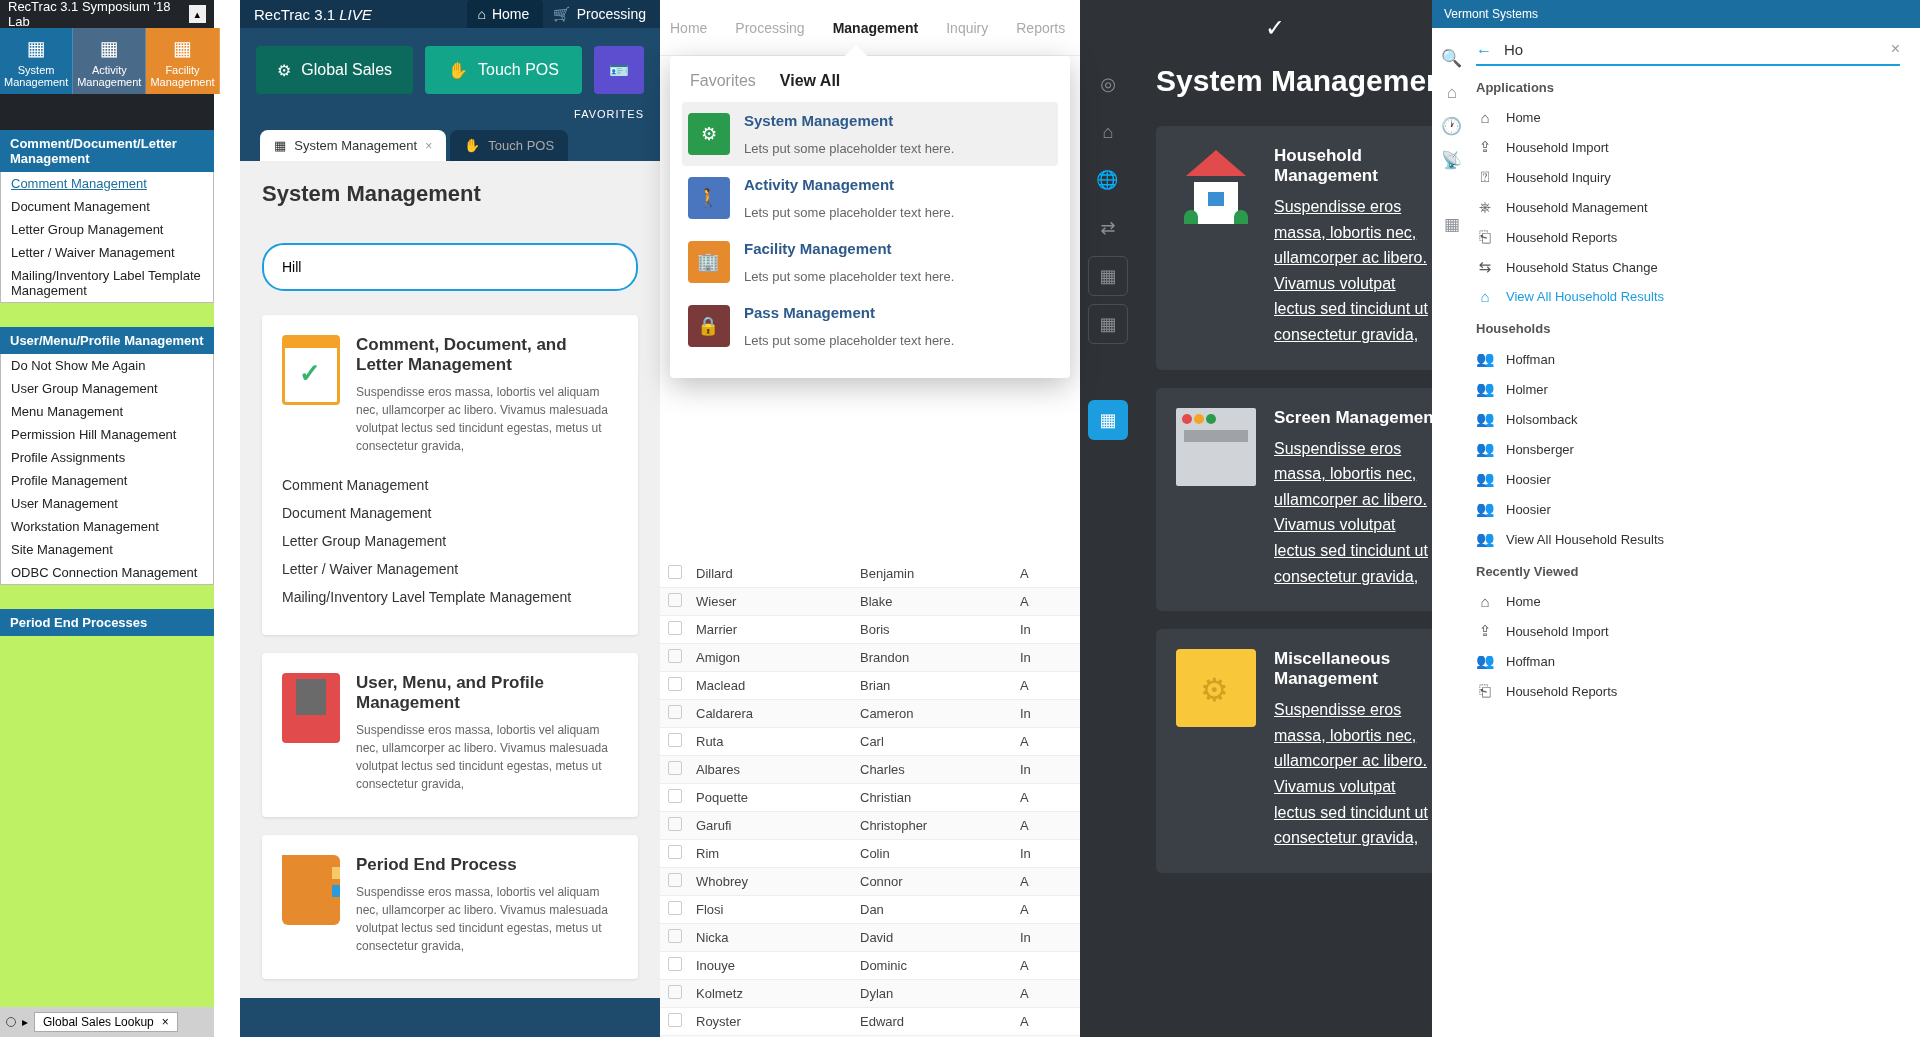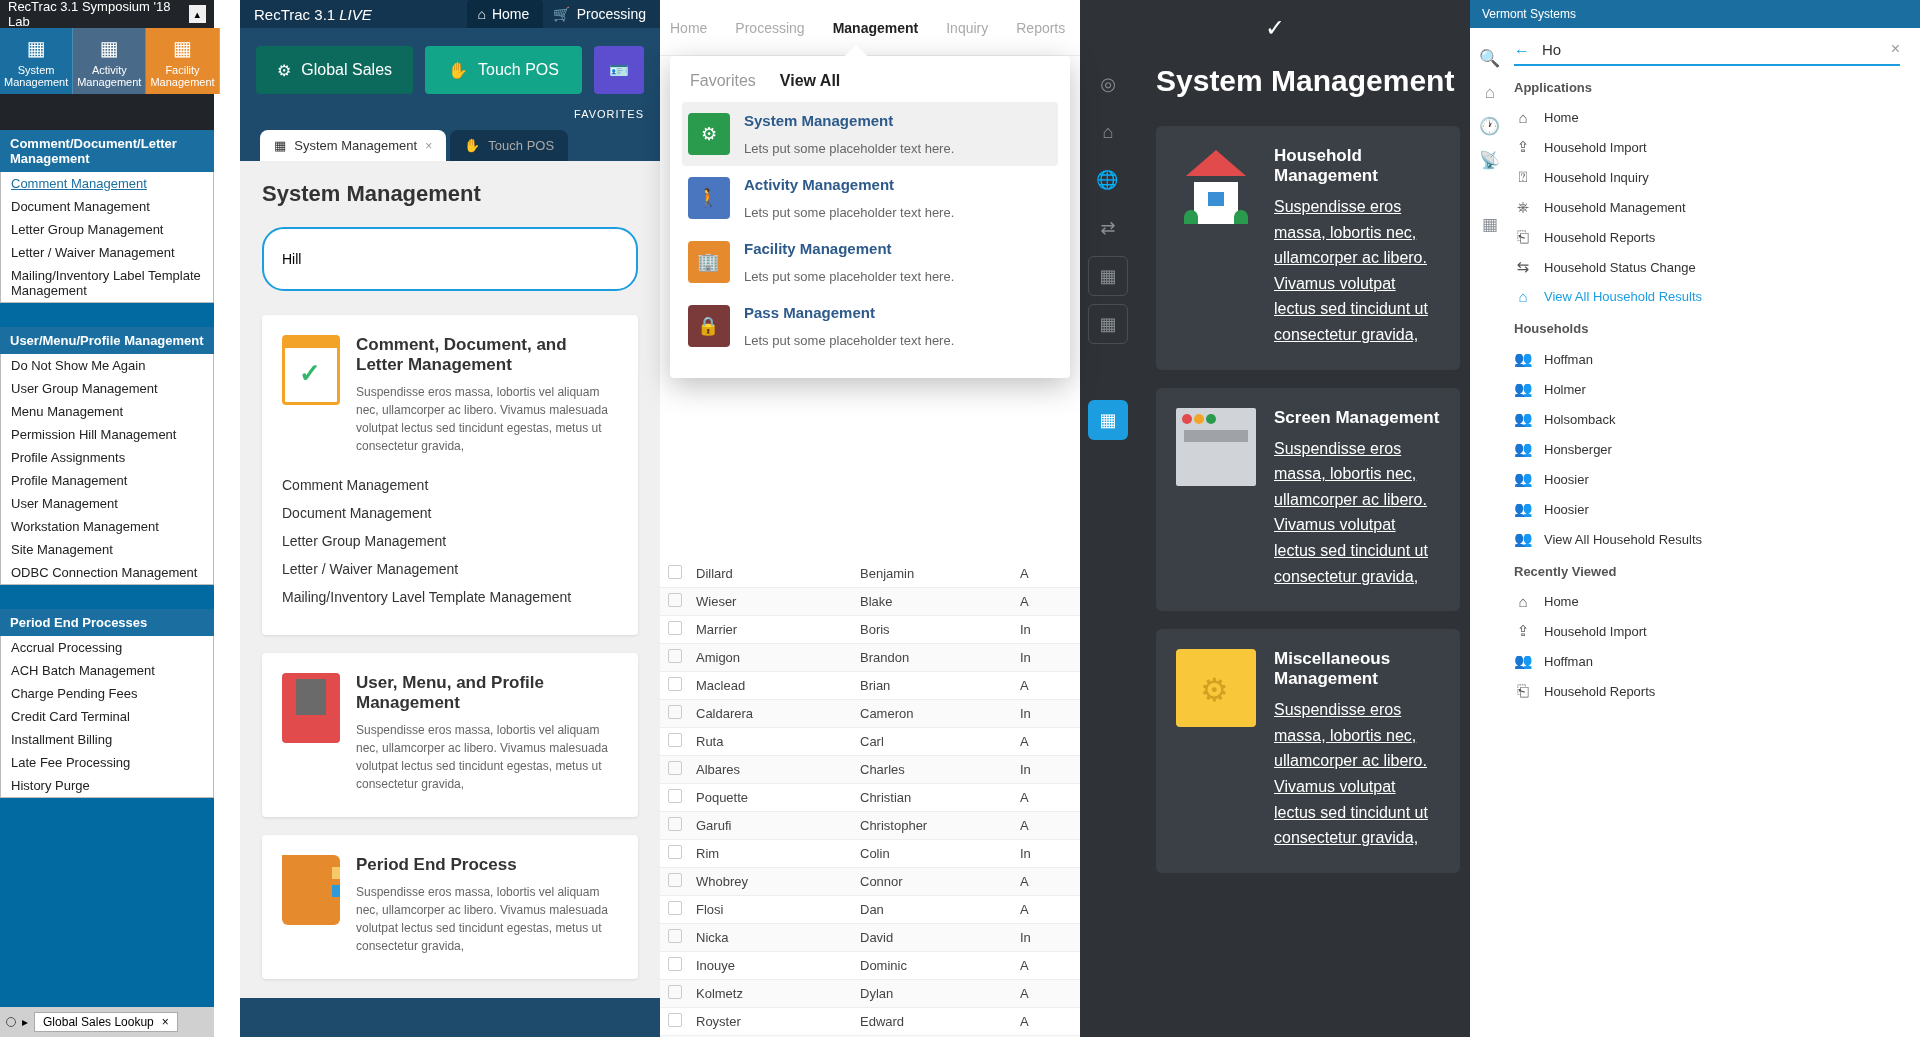--- a/index.html
+++ b/index.html
@@ -1,19 +1,19 @@
 <!DOCTYPE html>
 <html><head>
 <meta charset="utf-8">
 <style>
 * { margin: 0; padding: 0; box-sizing: border-box; font-family: -apple-system, BlinkMacSystemFont, "Segoe UI", Arial, sans-serif; }
 body { background: #fff; overflow: hidden; width: 1920px; height: 1037px; position: relative; }
 
 
-.panel1 { position: absolute; left: 0; top: 0; width: 214px; height: 100%; background: #0369a1; }
+.panel1 { position: absolute; left: 0; top: 0; width: 214px; height: 100%; background: #bef264; }
 .panel1-header { background: #212529; color: #fff; height: 28px; display: flex; align-items: center; padding: 0 8px; font-size: 13px; }
 .panel1-header .dd { margin-left: auto; width: 18px; height: 18px; background: #f0f0f0; color:#000; text-align:center; font-size:11px; line-height:18px;}
 .panel1-tiles { display: flex; background: #1b5e7a; }
 .panel1-tile { flex: 1; text-align: center; padding: 8px 4px 6px; color: #fff; font-size: 11px; border-right:1px solid rgba(255,255,255,.2);}
 .panel1-tile.sys { background: #1b6fa0; }
 .panel1-tile.act { background: #4a6a8a; }
 .panel1-tile.fac { background: #e68a2e; }
 .panel1-tile .ticon { font-size: 20px; display: block; margin-bottom: 4px; }
 .panel1-spacer { height: 36px; background: #212529; }
 
@@ -41,21 +41,21 @@
 .panel2-btn.third { background:#5c4ecf; width:50px; flex:0 0 50px;}
 .panel2-fav { text-align:right; color:#fff; font-size:11px; padding: 4px 16px 10px; background:#1e4a6b; letter-spacing:1px;}
 
 .panel2-tabs { background:#1e4a6b; display:flex; padding-left:20px; }
 .panel2-tab { background:#fff; border-radius:8px 8px 0 0; padding:8px 14px; font-size:13px; display:flex; align-items:center; gap:8px; color:#333; margin-right:4px;}
 .panel2-tab.inactive { background:#14354f; color:#aaa; }
 .panel2-tab .x { color:#999; font-size:12px; }
 
 .panel2-body { background:#f0f0f0; padding: 20px 22px; height: calc(100% - 200px); overflow:hidden;}
 .panel2-h1 { font-size:22px; font-weight:600; color:#333; margin-bottom:20px; }
-.panel2-search { width:100%; border:2px solid #1b9de0; border-radius:22px; padding:22px 18px; font-size:14px; margin-bottom:24px; outline:none;}
+.panel2-search { width:100%; border:2px solid #1b9de0; border-radius:22px; padding:14px 18px; font-size:14px; margin-bottom:24px; outline:none;margin-top:16px;}
 
 .panel2-card { background:#fff; border-radius:4px; padding:20px 20px 24px; margin-bottom:18px; box-shadow:0 1px 3px rgba(0,0,0,.1);}
 .panel2-card-top { display:flex; gap:16px; }
 .panel2-card-icon { width:58px; height:70px; flex:0 0 58px; border-radius:4px; }
 .panel2-card-icon.clip { background: linear-gradient(#f3a428 0 15%, #fff 15% 100%); border:3px solid #f3a428; position:relative;}
 .panel2-card-icon.clip::after { content:"✓"; position:absolute; top:20px; left:14px; font-size:26px; color:#33b66a; font-weight:bold;}
 .panel2-card-icon.mon { background:#e14b4b; position:relative; border-radius:4px;}
 .panel2-card-icon.mon::after{content:""; position:absolute; top:6px; left:14px; width:30px; height:36px; background:#6a6a6a;}
 .panel2-card-icon.fold { background:#e68a2e; border-radius:0 6px 6px 6px; position:relative;}
 .panel2-card-icon.fold::before { content:""; position:absolute; right:0; top:12px; width:8px; height:12px; background:#f8c968; }
@@ -111,21 +111,21 @@
 .panel4-cicon.house .bush.l{left:8px;} .panel4-cicon.house .bush.r{right:8px;}
 .panel4-cicon.scrn { background:#d0d3d7; position:relative; border-radius:2px;}
 .panel4-cicon.scrn::before{content:""; position:absolute; top:6px; left:6px; width:10px; height:10px; background:#e14b4b; border-radius:50%; box-shadow:12px 0 #f3a428, 24px 0 #2a9a4d;}
 .panel4-cicon.scrn::after{content:""; position:absolute; top:22px; left:8px; right:8px; height:12px; background:#9fa3a8;}
 .panel4-cicon.fldr { background:#f8c73a; border-radius:4px; position:relative;}
 .panel4-cicon.fldr::after{content:"⚙"; position:absolute; top:22px; left:24px; font-size:32px; color:#d4a020;}
 .panel4-ctitle { font-size:17px; font-weight:600; margin-bottom:8px;}
 .panel4-cdesc { font-size:16px; color:#ffffff; line-height:1.6;text-decoration:underline;}
 
 
-.panel5 { position:absolute; left:1470px; top:0; right:0; height:100%; background:#fff;}
+.panel5 { position:absolute; left:1432px; top:0; right:0; height:100%; background:#fff;}
 .panel5-hdr { height:28px; background:#1b6fa0; display:flex; align-items:center; padding:0 12px;}
 .panel5-hdr-logo { color:#fff; font-size:12px; font-weight:300;}
 .panel5-bar { display:flex; align-items:flex-start; }
 .panel5-icons { width:40px; padding-top:14px; text-align:center;}
 .panel5-icons .ic { height:34px; color:#8a8f95; font-size:17px; line-height:34px;}
 .panel5-icons .ic.srch { color:#1b9de0;}
 .panel5-main { flex:1; padding:12px 20px 0 4px;}
 .panel5-srow { display:flex; align-items:center; gap:12px; border-bottom:2px solid #1b9de0; padding-bottom:6px; margin-bottom:14px;}
 .panel5-srow .back{color:#1b9de0; font-size:16px;}
 .panel5-srow .q{font-size:15px; color:#333; flex:1; border:none; outline:none;}
@@ -169,29 +169,20 @@
         <div class="li">Permission Hill Management</div>
         <div class="li">Profile Assignments</div>
         <div class="li">Profile Management</div>
         <div class="li">User Management</div>
         <div class="li">Workstation Management</div>
         <div class="li">Site Management</div>
         <div class="li">ODBC Connection Management</div>
       </div>
       <div class="panel1-gap"></div>
       <div class="panel1-section-title">Period End Processes</div>
-      <div class="panel1-list">
-        <div class="li">Accrual Processing</div>
-        <div class="li">ACH Batch Management</div>
-        <div class="li">Charge Pending Fees</div>
-        <div class="li">Credit Card Terminal</div>
-        <div class="li">Installment Billing</div>
-        <div class="li">Late Fee Processing</div>
-        <div class="li">History Purge</div>
-      </div>
       <div class="panel1-gap"></div>
     </div>
 
   <div class="panel1-footer">
     <span class="circ"></span>
     <span>▸</span>
     <span class="chip">
         <span>Global Sales Lookup</span>
         <span>×</span>
       </span>

